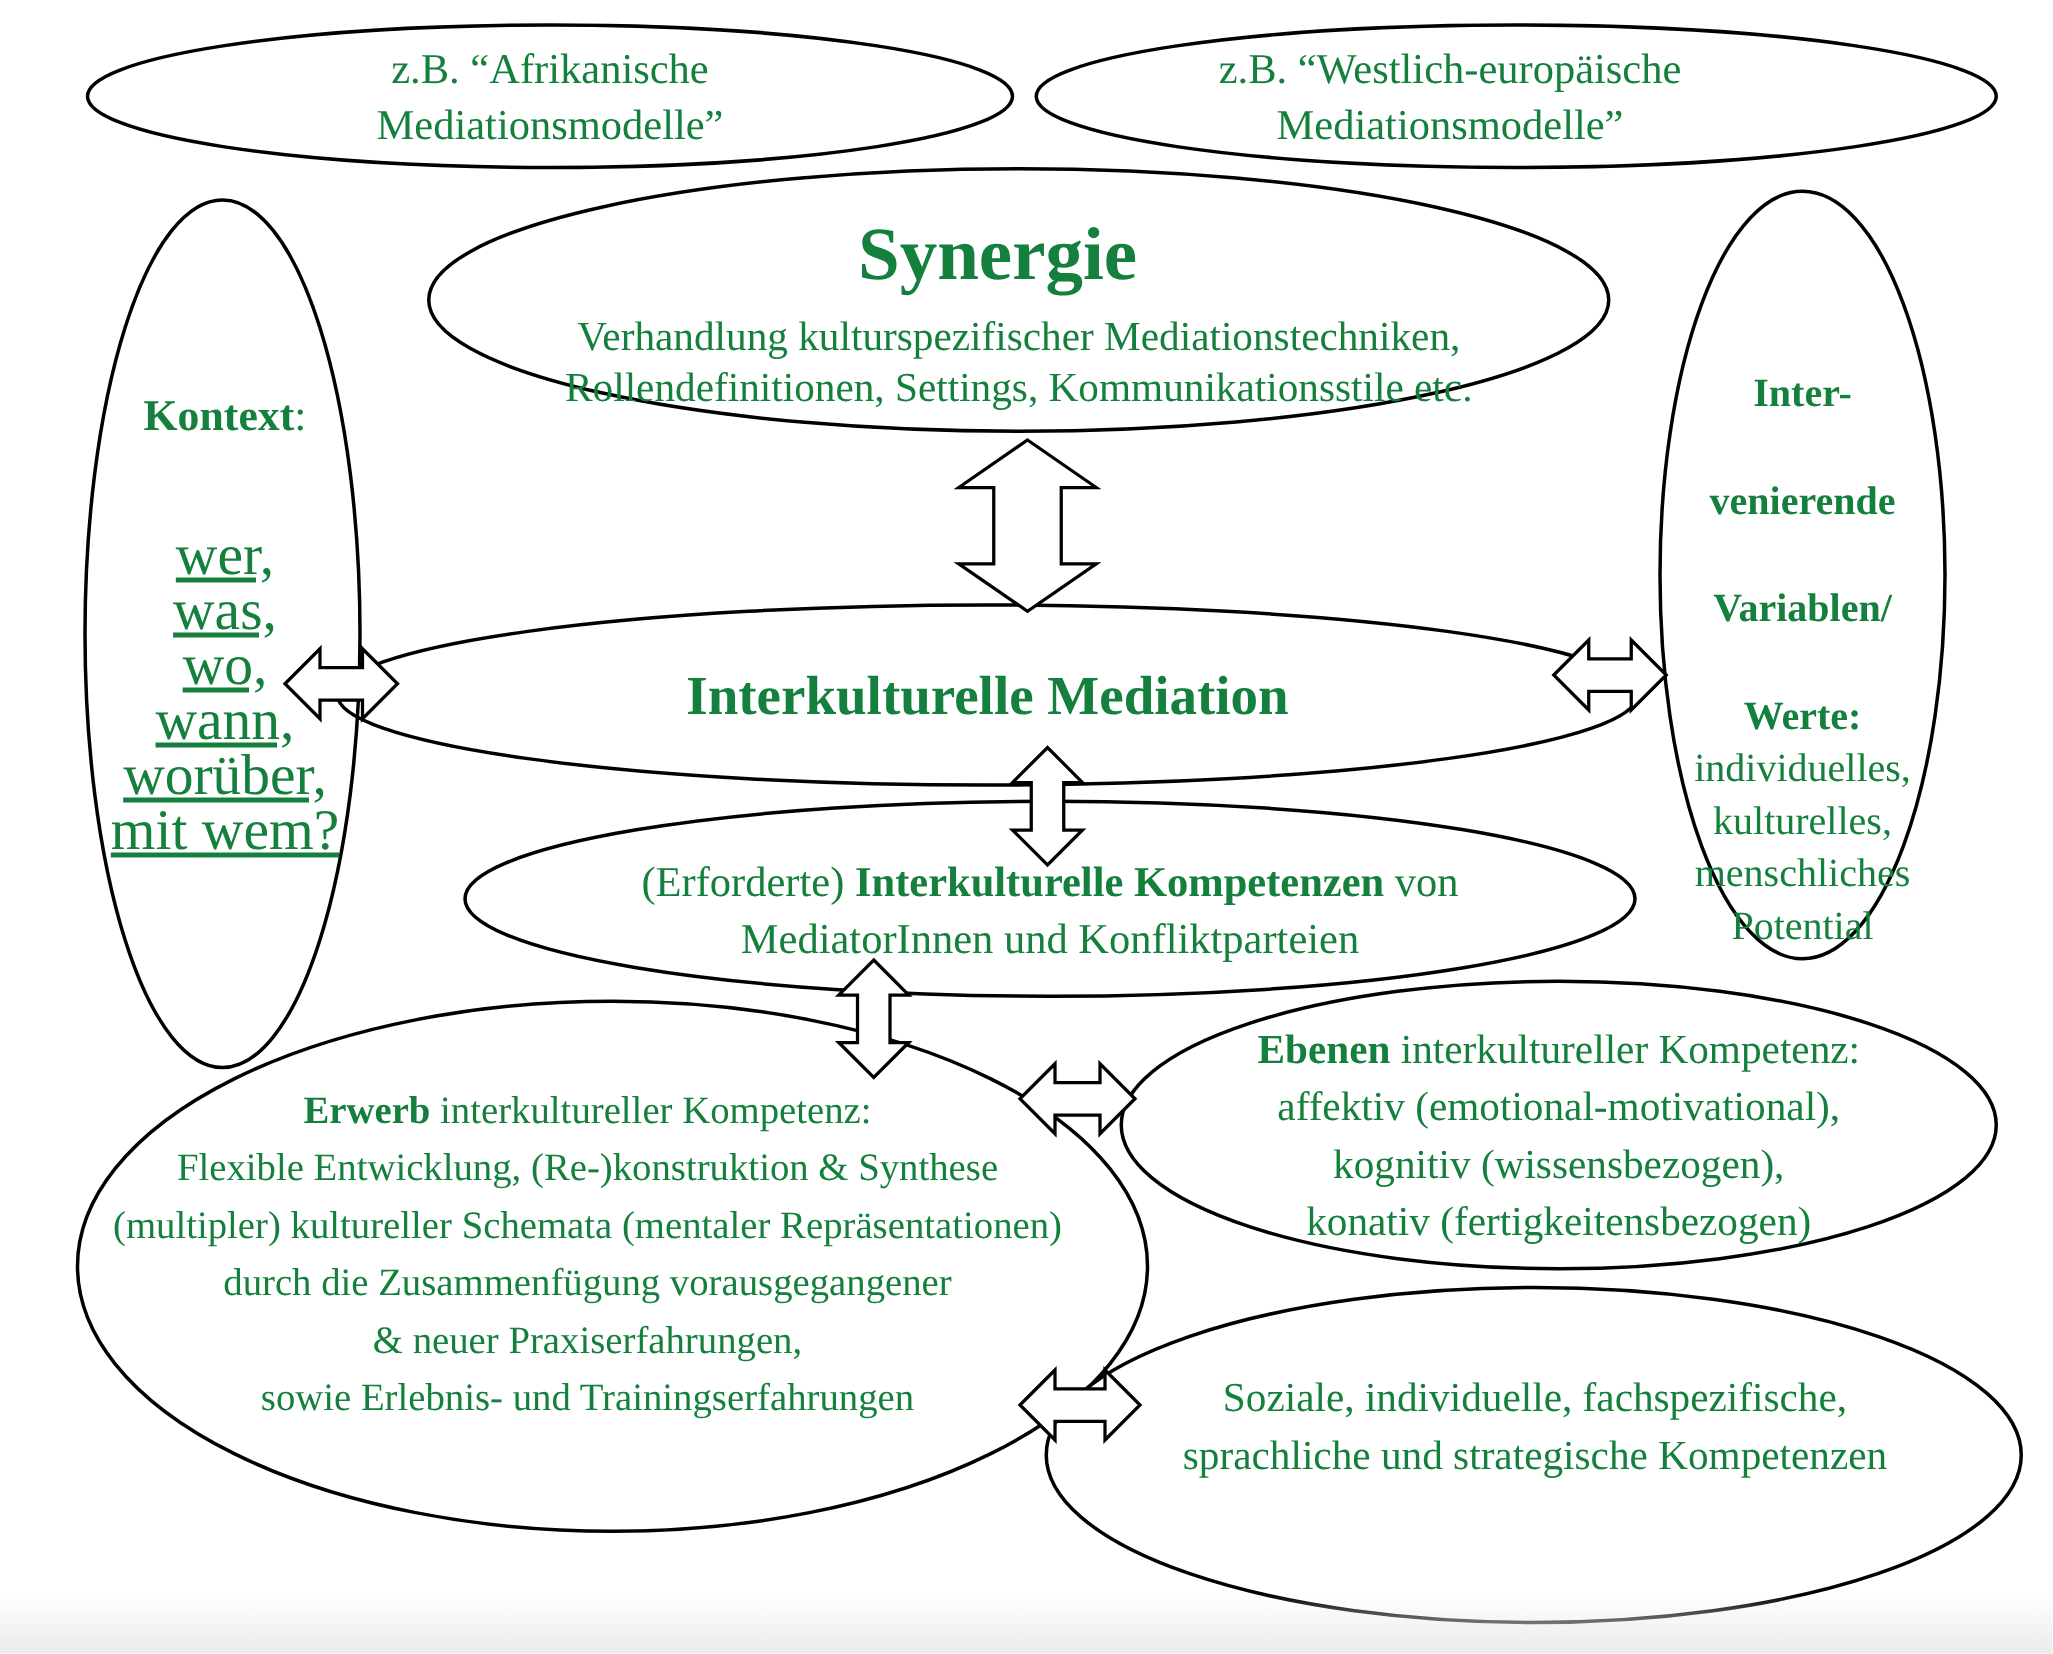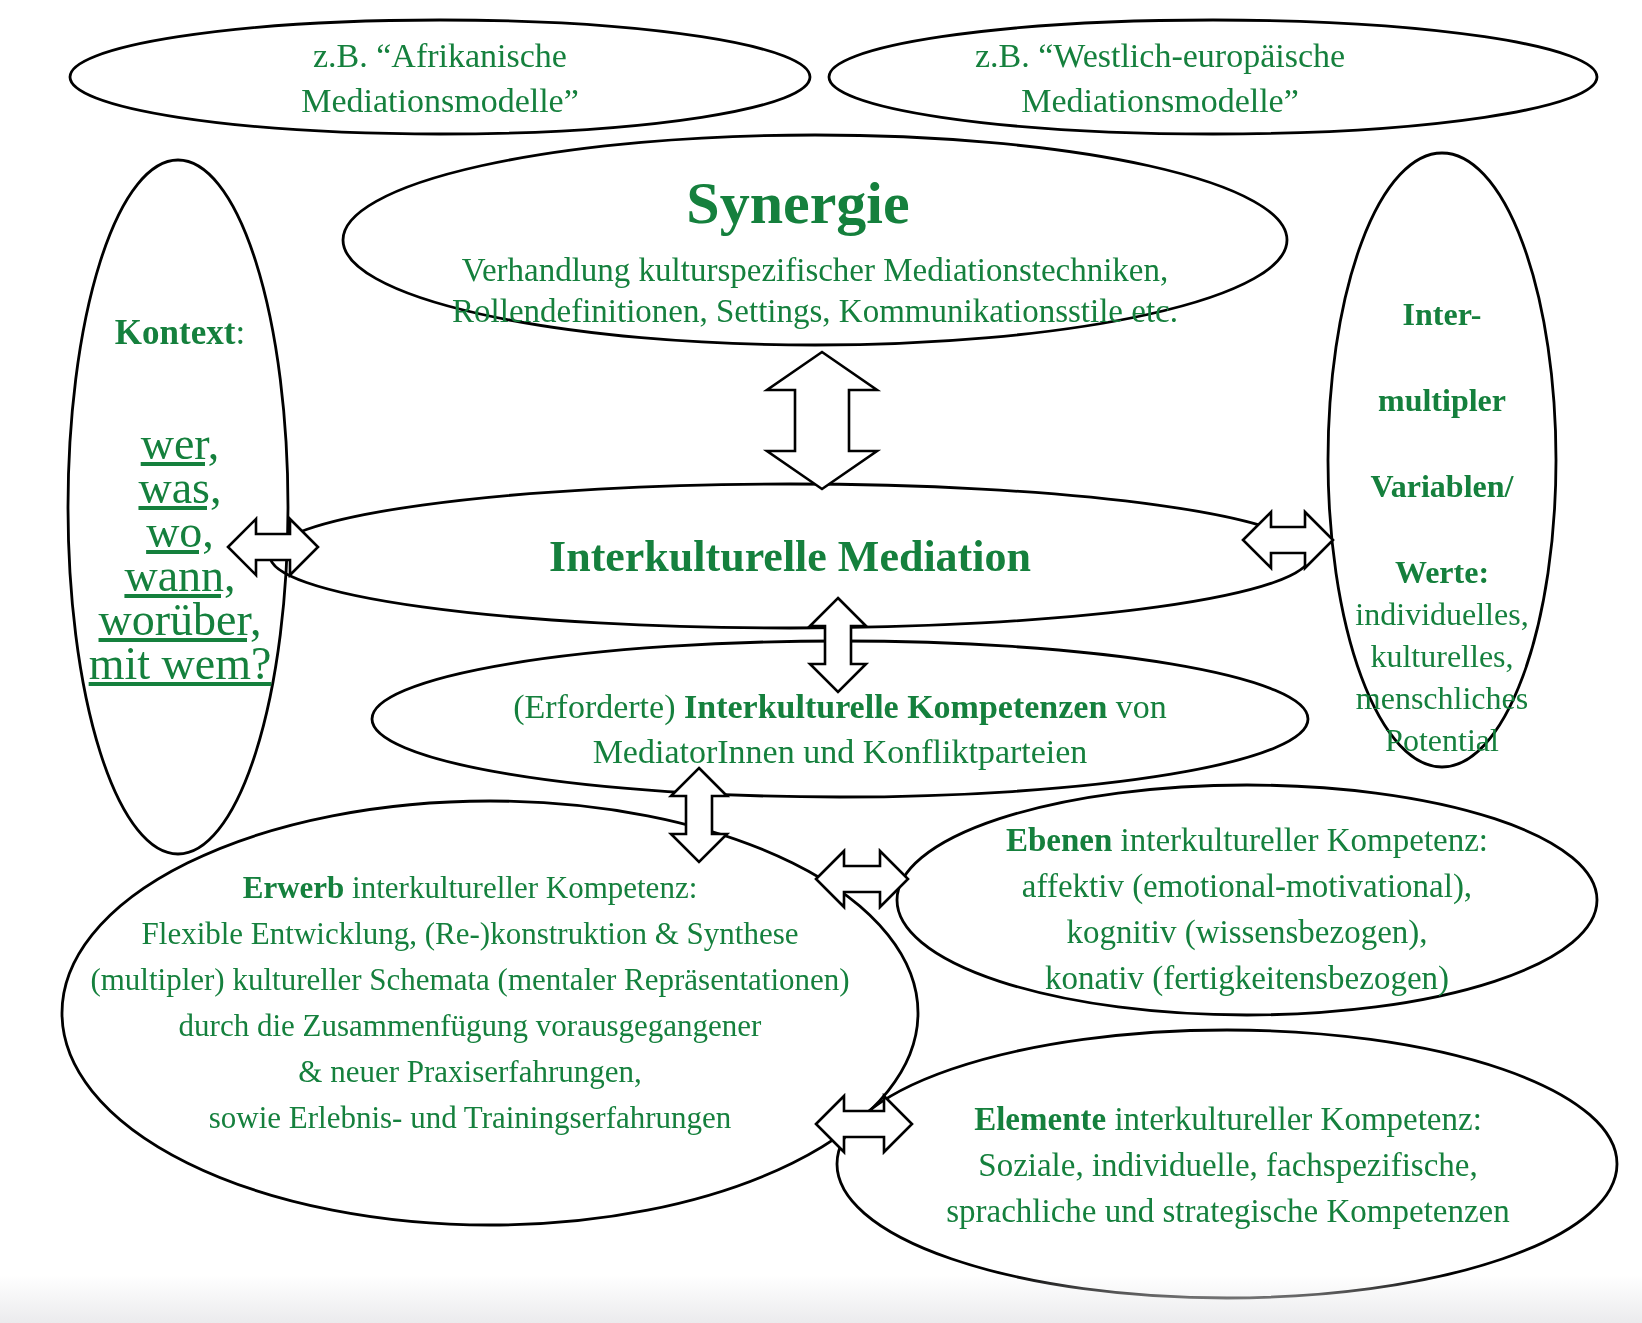--- a/index.html
+++ b/index.html
@@ -96,21 +96,21 @@
     <div>wer,</div>
     <div>was,</div>
     <div>wo,</div>
     <div>wann,</div>
     <div>worüber,</div>
     <div>mit wem?</div>
   </div>
 
   <div class="node variablen" style="left:1442px; top:249px;">
     <div class="b">Inter-</div>
-    <div class="b">multipler</div>
+    <div class="b">venierende</div>
     <div class="b">Variablen/</div>
     <div class="b">Werte:</div>
     <div>individuelles,</div>
     <div>kulturelles,</div>
     <div>menschliches</div>
     <div>Potential</div>
   </div>
 
   <div class="node mediation-title" style="left:790px; top:529px;">Interkulturelle Mediation</div>
 
@@ -129,19 +129,18 @@
   </div>
 
   <div class="node ebenen" style="left:1247px; top:817px;">
     <div><span class="b">Ebenen</span><span> interkultureller Kompetenz:</span></div>
     <div>affektiv (emotional-motivational),</div>
     <div>kognitiv (wissensbezogen),</div>
     <div>konativ (fertigkeitensbezogen)</div>
   </div>
 
   <div class="node elemente" style="left:1228px; top:1096px;">
-    <div><span class="b">Elemente</span><span> interkultureller Kompetenz:</span></div>
     <div>Soziale, individuelle, fachspezifische,</div>
     <div>sprachliche und strategische Kompetenzen</div>
   </div>
 
   <div id="page-edge"></div>
 </div>
 
 </body></html>

